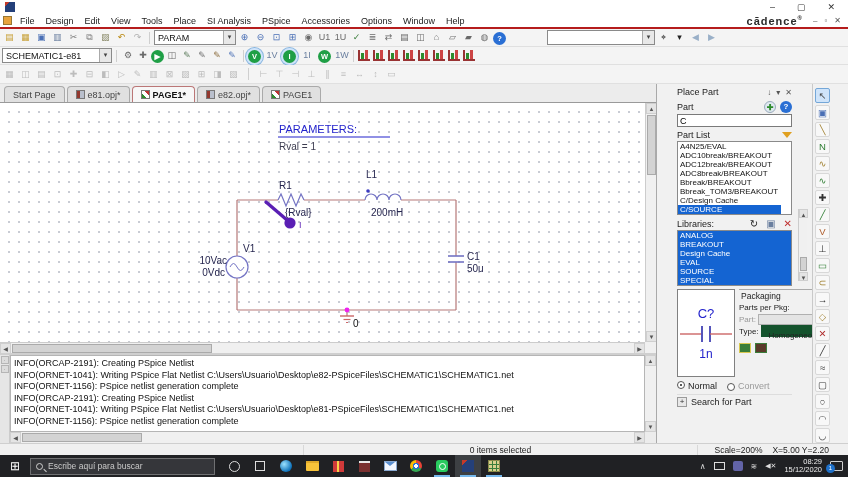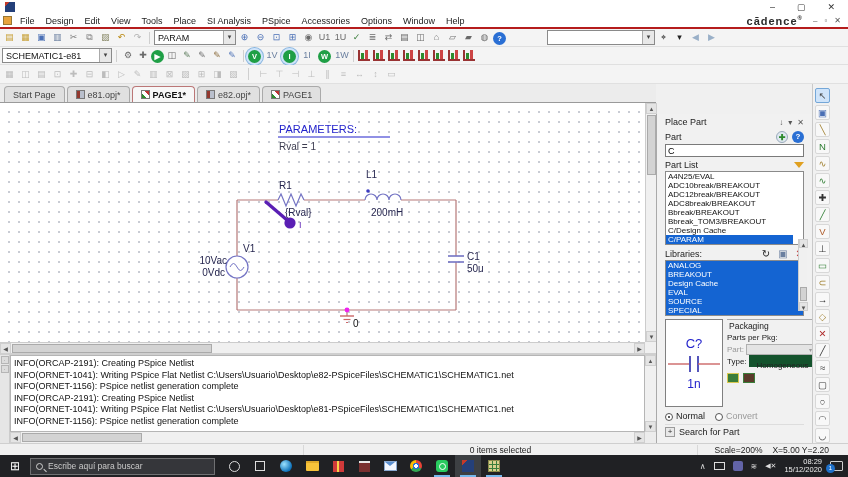--- a/index.html
+++ b/index.html
@@ -63,21 +63,21 @@
   
   .logpanel { position:absolute; left:0; top:353px; width:656px; height:90px; background:#ececec; border-top:2px solid #cfcfcf; }
   .log-handle { position:absolute; left:0; top:0; width:10px; height:100%; background:#e6e6e6; border-right:1px solid #ccc; display:flex; flex-direction:column; gap:1px; padding-top:1px; align-items:center; }
   .log-handle span { width:8px; height:8px; background:#dcdcdc; border:1px solid #b5b5b5; font-size:5px; line-height:6px; text-align:center; color:#555; }
   .log-body { position:absolute; left:10px; top:0; right:11px; bottom:11px; background:#fff; border:1px solid #b5b5b5; overflow:hidden; padding:2px 3px; }
   .log-line { font-size:9px; line-height:11.5px; white-space:nowrap; color:#111; }
   .log-vscroll { position:absolute; right:0; top:0; width:11px; bottom:11px; background:#f0f0f0; display:flex; flex-direction:column; }
   .log-hscroll { position:absolute; left:10px; bottom:0; right:11px; height:11px; background:#f0f0f0; display:flex; }
 
   
-  .placepart { position:absolute; left:656px; top:84px; width:156px; height:359px; background:#f1f1f1; border-left:1px solid #a9a9a9; padding:2px 8px; font-size:9px; color:#222;margin-top:30px; }
+  .placepart { position:absolute; left:656px; top:84px; width:156px; height:359px; background:#f1f1f1; border-left:1px solid #a9a9a9; padding:2px 20px; font-size:9px; color:#222; }
   .pp-head { display:flex; align-items:center; height:12px; margin-bottom:2px; }
   .pp-head .hbtns { margin-left:auto; display:flex; gap:5px; color:#555; font-size:8px; }
   .pp-row { display:flex; align-items:center; height:14px; }
   .pp-row .rbtns { margin-left:auto; display:flex; gap:4px; align-items:center; }
   .rnd { width:12px; height:12px; border-radius:50%; text-align:center; line-height:11px; font-size:8px; }
   .rnd.add { background:#dfe8f0; border:1px solid #9ab; color:#2e8b2e; font-weight:bold; }
   .rnd.q { background:#2a6fd4; color:#fff; font-weight:bold; }
   .pp-input { width:100%; height:13px; border:1px solid #7a7a7a; background:#fff; font-size:9px; font-family:"Liberation Sans",sans-serif; padding:0 2px; margin-bottom:2px; }
   .funnel { margin-left:auto; width:0; height:0; border-left:5px solid transparent; border-right:5px solid transparent; border-top:6px solid #e0a020; }
   .plist { height:74px; background:#fff; border:1px solid #8a8a8a; overflow:hidden; position:relative; margin-bottom:2px; padding-right:10px; }
@@ -447,21 +447,21 @@
       <span class="funnel"></span>
     </div>
     <div class="plist">
         <div class="plist-item">A4N25/EVAL</div>
         <div class="plist-item">ADC10break/BREAKOUT</div>
         <div class="plist-item">ADC12break/BREAKOUT</div>
         <div class="plist-item">ADC8break/BREAKOUT</div>
         <div class="plist-item">Bbreak/BREAKOUT</div>
         <div class="plist-item">Bbreak_TOM3/BREAKOUT</div>
         <div class="plist-item">C/Design Cache</div>
-        <div class="plist-item sel">C/PARAM</div>
+        <div class="plist-item sel">C/SOURCE</div>
       </div>
     <div class="plist-sb" style="position:absolute; right:5px; top:125px; height:72px;">
       <span class="sbtn">▲</span>
       <span class="vthumb" style="margin-top:auto"></span>
       <span class="sbtn">▼</span>
     </div>
     <div class="libbar">
       <span>Libraries:</span>
       <span class="libicons">
           <span style="color: rgb(34, 34, 34);">↻</span>
@@ -506,21 +506,21 @@
             <span class="typebox">Homogeneous</span>
           </div>
         </div>
         <div class="fpicons">
           <span class="fp fp1"></span>
           <span class="fp fp2"></span>
         </div>
       </div>
     </div>
     <div class="radios">
-      <span style="display:flex;align-items:flex-end">
+      <span style="display:flex;align-items:flex-start">
         <span class="radio on"></span>
         <label>Normal</label>
       </span>
       <span style="display:flex;align-items:flex-end">
         <span class="radio"></span>
         <label class="dis">Convert</label>
       </span>
     </div>
     <div class="searchrow">
       <span class="xbtn">+</span>

